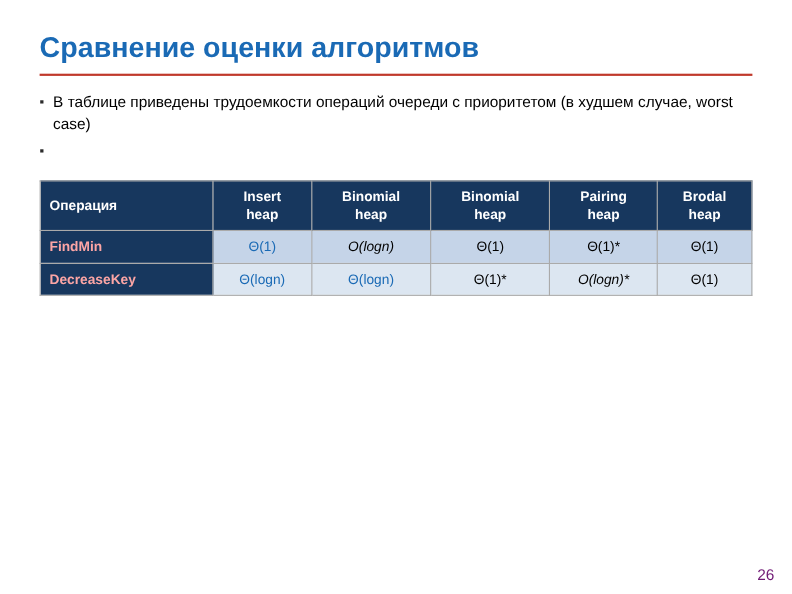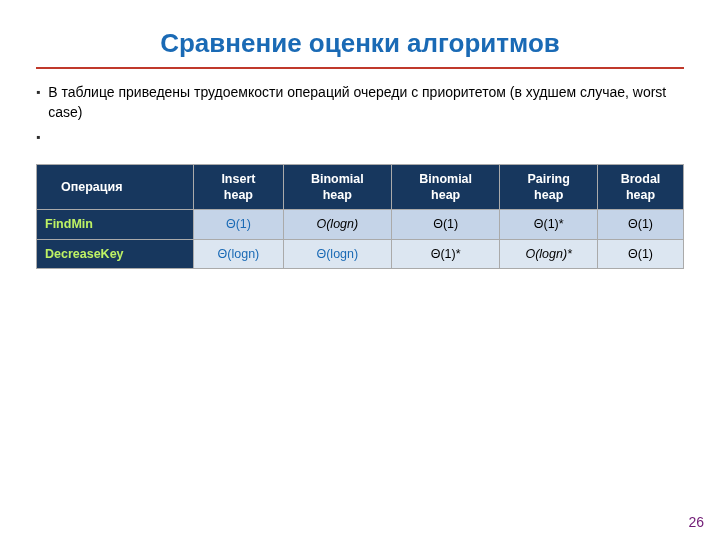--- a/index.html
+++ b/index.html
@@ -18,21 +18,20 @@
       display: flex;
       flex-direction: column;
     }
     .title {
       font-size: 26px;
       font-weight: bold;
       color: #1a6ab5;
       border-bottom: 2px solid #c0392b;
       padding-bottom: 8px;
       margin-bottom: 14px;
-      text-align: center;
     }
     .bullets {
       margin-bottom: 10px;
     }
     .bullet {
       display: flex;
       align-items: flex-start;
       font-size: 14px;
       color: #000;
       margin-bottom: 6px;
@@ -61,41 +60,41 @@
     thead th {
       padding: 6px 5px;
       text-align: center;
       font-weight: bold;
       border: 1px solid #aaa;
       vertical-align: middle;
       line-height: 1.3;
     }
     thead th:first-child {
       text-align: left;
-      padding-left: 24px;
+      padding-left: 8px;
     }
     tbody tr {
       background: #dce6f1;
     }
     tbody tr:nth-child(odd) {
       background: #c5d4e8;
     }
     tbody td {
       padding: 6px 5px;
       text-align: center;
       border: 1px solid #aaa;
       vertical-align: middle;
       line-height: 1.3;
     }
     tbody td:first-child {
       font-weight: bold;
       text-align: left;
       padding-left: 8px;
       background: #17375e;
-      color: #bef264;
+      color: #fca5a5;
     }
     .blue { color: #1a6ab5; }
     .italic { font-style: italic; }
     .page-number {
       position: absolute;
       bottom: 10px;
       right: 16px;
       font-size: 14px;
       color: #701a75;
     }

